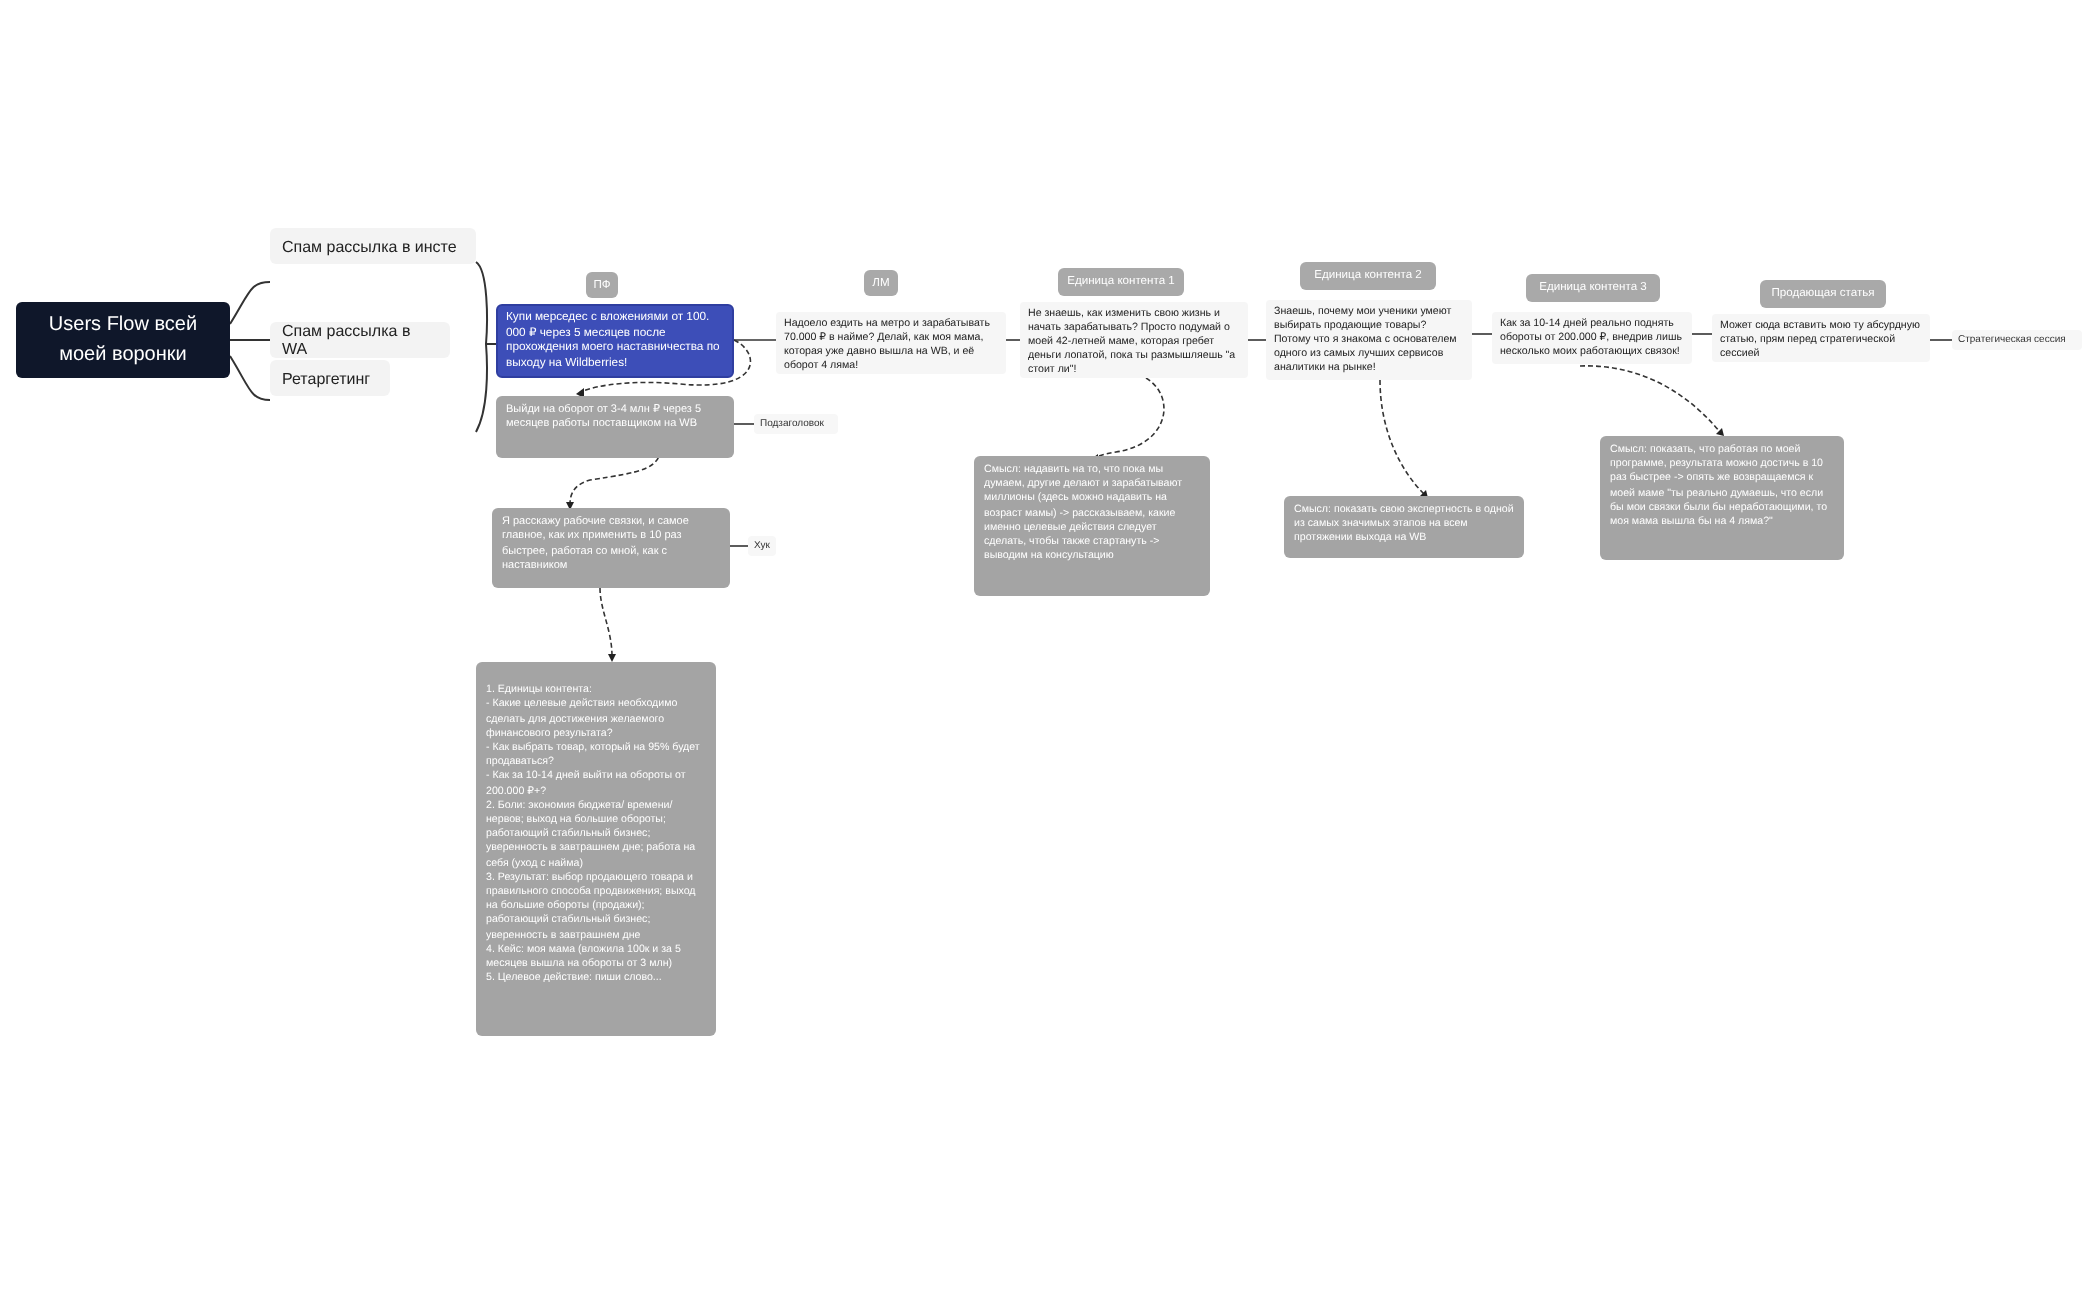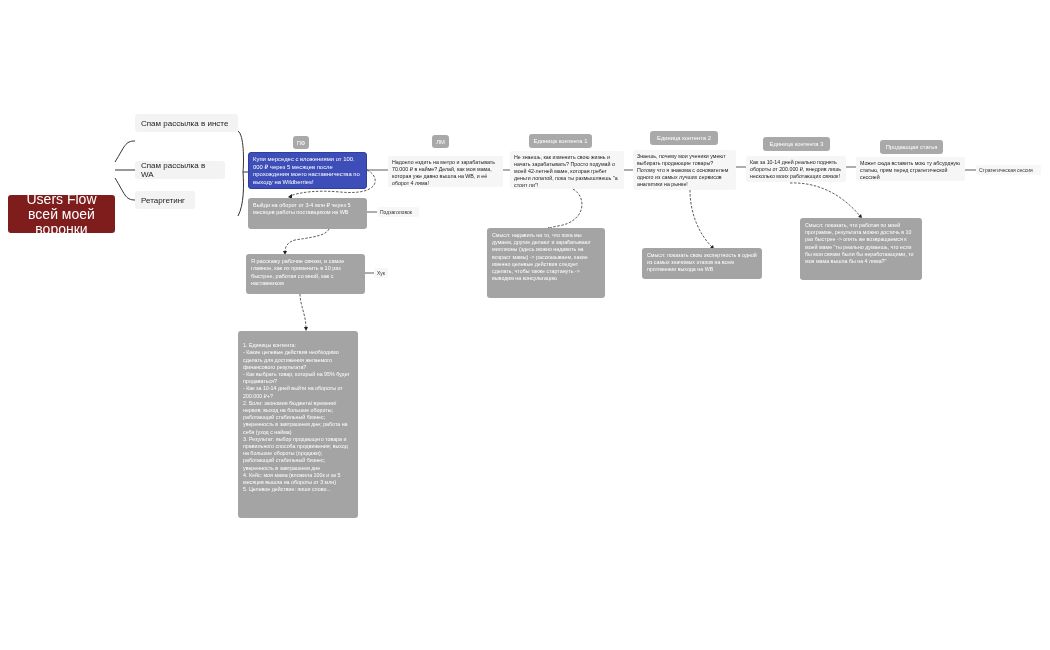--- a/index.html
+++ b/index.html
@@ -6,23 +6,23 @@
   body {
     width: 1050px; height: 650px; position: relative; overflow: hidden;
     background: #ffffff;
     font-family: "Liberation Sans", "DejaVu Sans", sans-serif;
   }
   .canvas { position: absolute; left: 0; top: 0; width: 1050px; height: 650px; }
   svg.links { position: absolute; left: 0; top: 0; width: 1050px; height: 650px; pointer-events: none; }
   .node { position: absolute; box-sizing: border-box; }
   .root {
     left: 8px; top: 151px; width: 107px; height: 38px;
-    background: #7f1d1d; color: #fff; border-radius: 3px;
-    font-size: 14px; line-height: 15px; text-align: center;
-    display: flex; align-items: center; justify-content: center; padding: 0 4px; margin-top: 44px;
+    background: #0f172a; color: #fff; border-radius: 3px;
+    font-size: 10px; line-height: 15px; text-align: center;
+    display: flex; align-items: center; justify-content: center; padding: 0 4px;
   }
   .chip {
     background: #f3f3f3; color: #222; border-radius: 3px;
     font-size: 8px; padding: 0 6px; display: flex; align-items: center;
   }
   .tag {
     background: #a9a9a9; color: #fff; border-radius: 3px;
     font-size: 5.8px; display: flex; align-items: center; justify-content: center;
   }
   .light {
@@ -96,21 +96,21 @@
   <div class="node root">
     <span>Users Flow всей моей воронки</span>
   </div>
 
   <div class="node chip" style="left:135px;top:114px;width:103px;height:18px;">
     <span>Спам рассылка в инсте</span>
   </div>
   <div class="node chip" style="left:135px;top:161px;width:90px;height:18px;justify-content:flex-end;">
     <span>Спам рассылка в WA</span>
   </div>
-  <div class="node chip" style="left:135px;top:191px;width:60px;height:18px;">
+  <div class="node chip" style="left:135px;top:180px;width:60px;height:18px;">
     <span>Ретаргетинг</span>
   </div>
 
   <div class="node tag" style="left:293px;top:136px;width:16px;height:13px;">
     <span>ПФ</span>
   </div>
   <div class="node blue" style="left:248px;top:152px;width:119px;height:37px;">
     <span>Купи мерседес с вложениями от 100. 000 ₽ через 5 месяцев после прохождения моего наставничества по выходу на Wildberries!</span>
   </div>
   <div class="node dark" style="left:248px;top:198px;width:119px;height:31px;">

